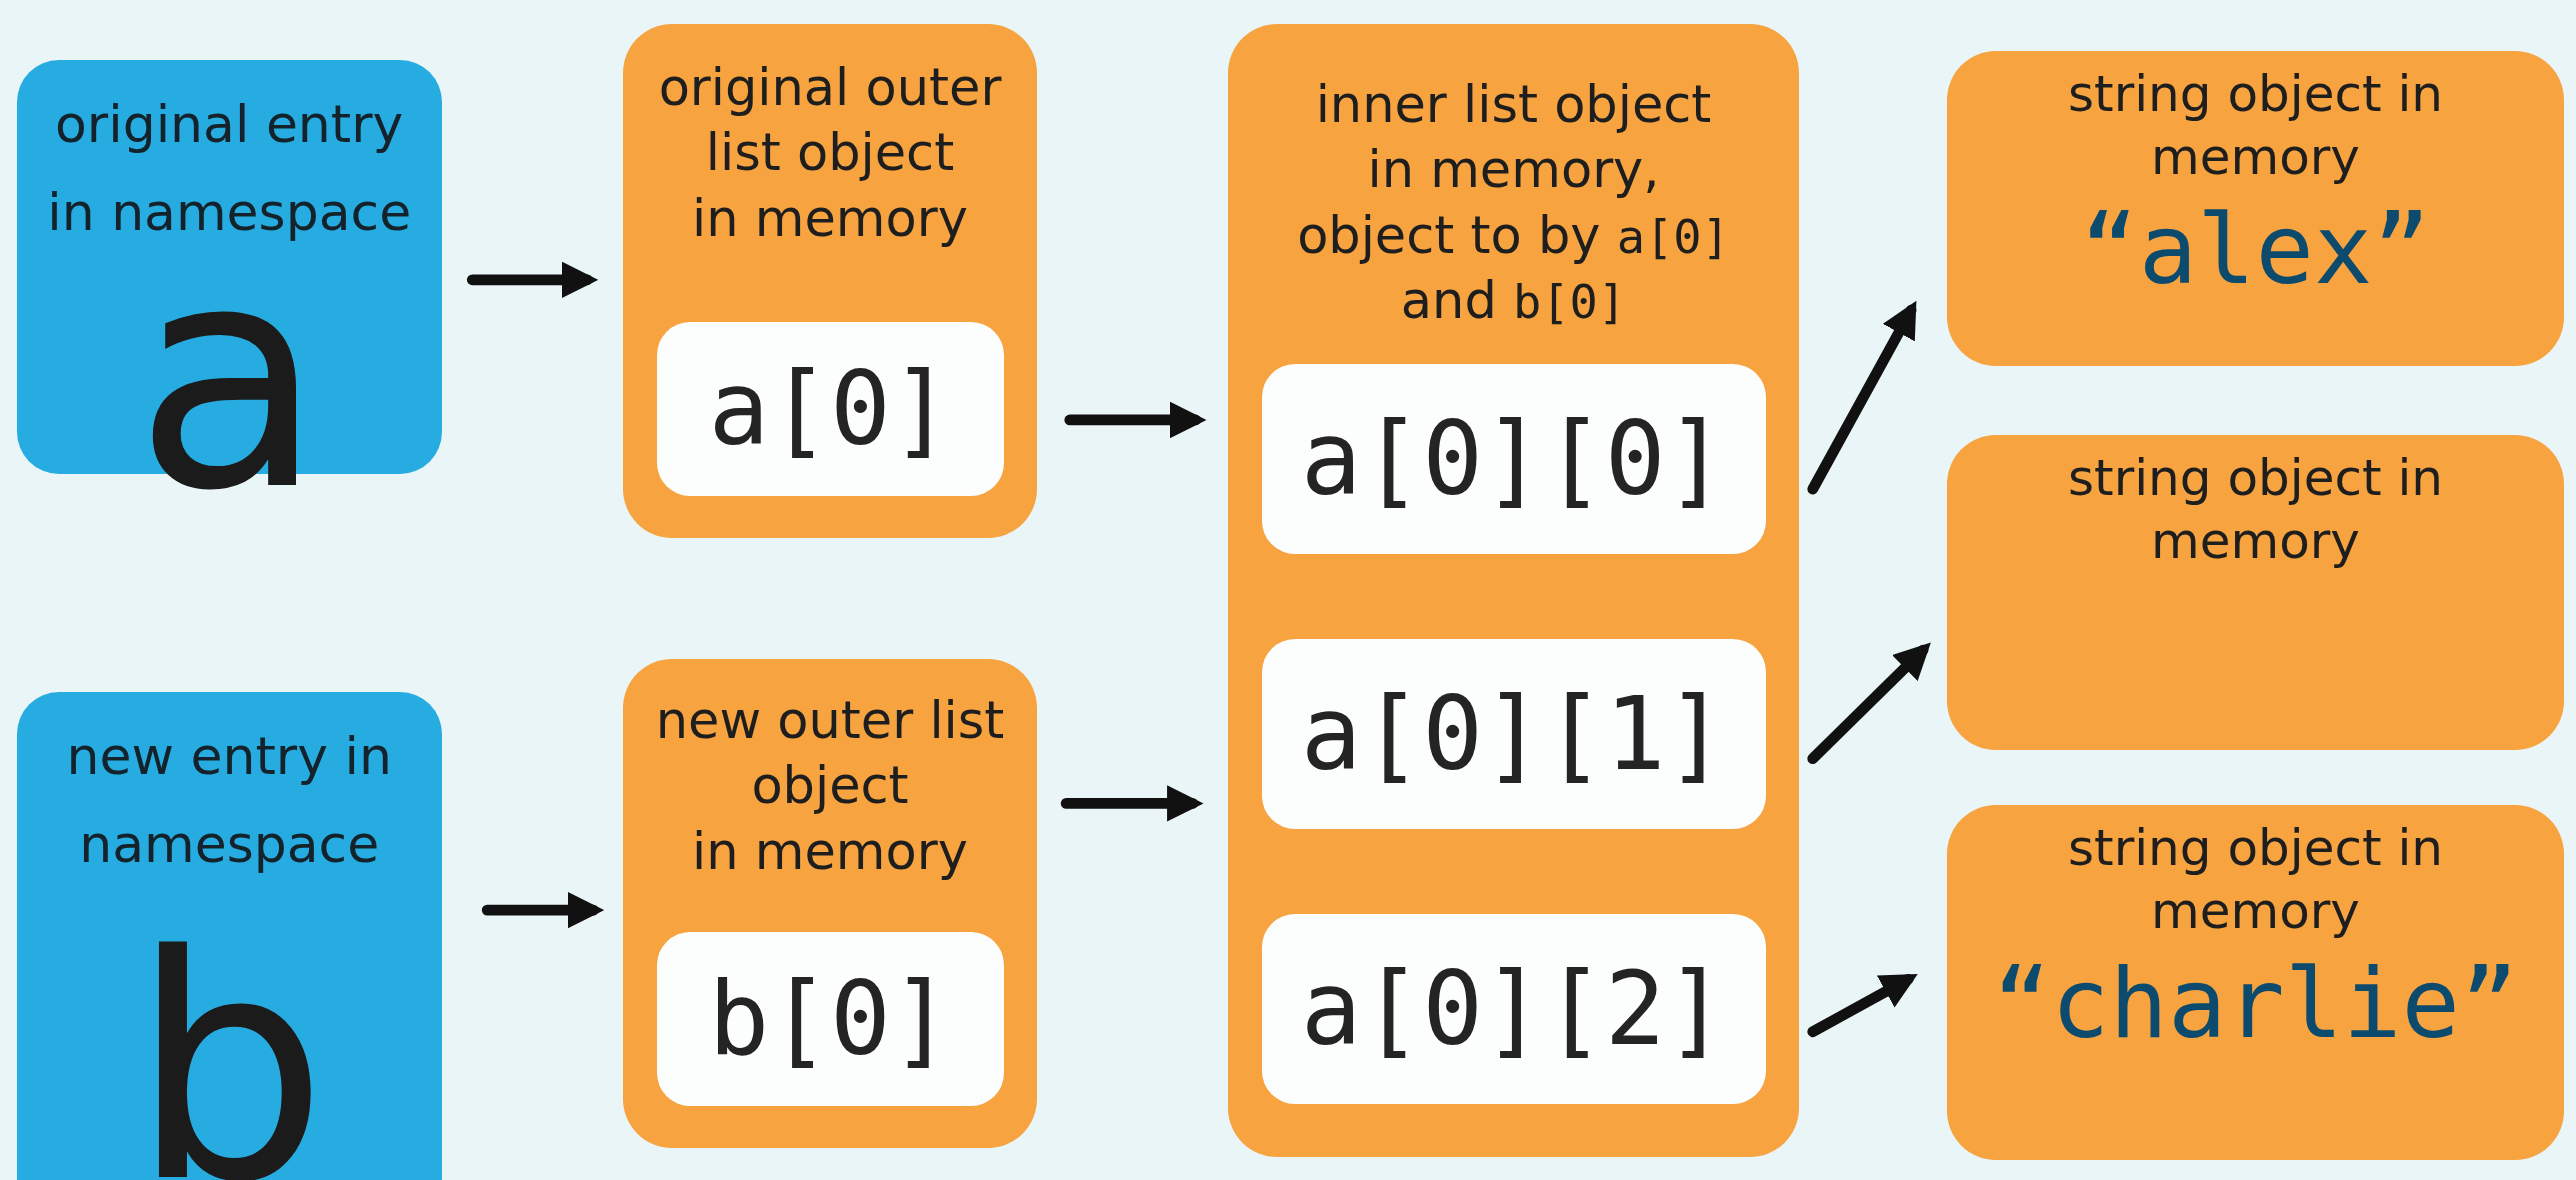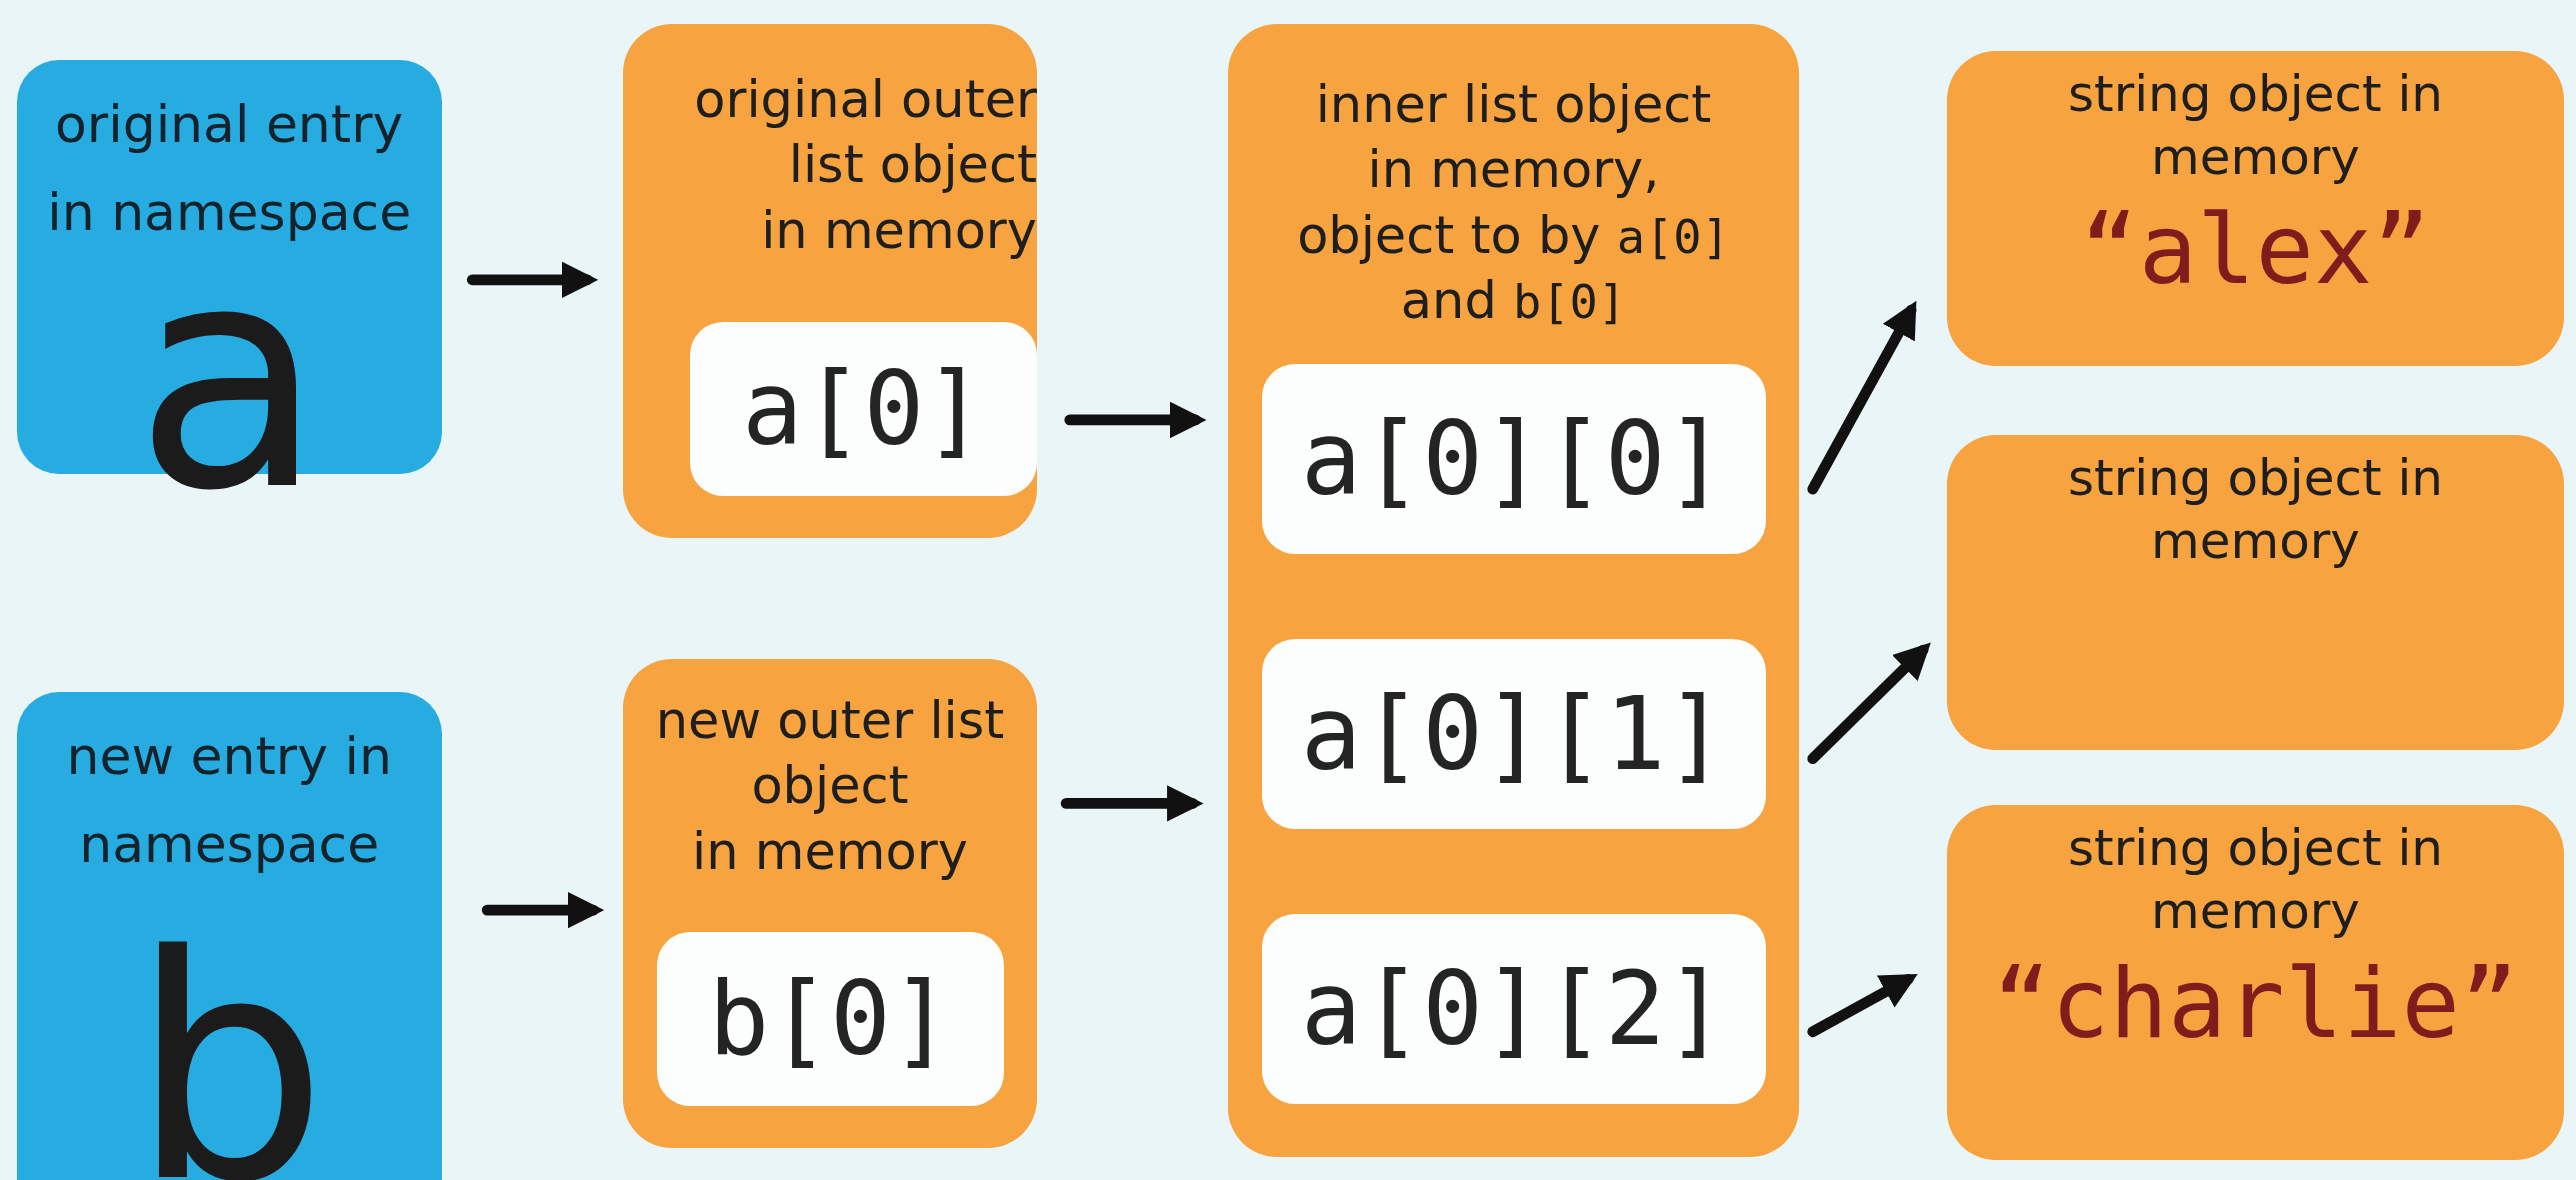--- a/index.html
+++ b/index.html
@@ -45,21 +45,21 @@
     border-radius:33px;
     display:flex;align-items:center;justify-content:center;
     font-family:"DejaVu Sans Mono", monospace;
     font-size:101px;color:#242424;
     white-space:nowrap;
   }
 
   #blue-a{left:16.7px;top:60px;width:425px;height:414px;}
   #blue-b{left:16.7px;top:692px;width:425px;height:550px;}
 
-  #outer-a{left:623px;top:24px;width:414px;height:514px;padding-top:43px;align-items:flex-end;}
+  #outer-a{left:623px;top:24px;width:414px;height:514px;padding-top:31px;}
   #outer-b{left:623px;top:659px;width:414px;height:489px;padding-top:29px;}
   .outer .whitebox{width:347px;height:174px;margin-top:auto;margin-bottom:42px;}
   .outer .lbl{font-size:51px;}
 
   #inner{left:1228px;top:24px;width:571px;height:1133px;padding:48px 0 57px 0;}
   #inner .lbl{font-size:51px;}
   #inner .code{
     font-family:"DejaVu Sans Mono", monospace;
     font-size:47px;
   }
@@ -68,21 +68,21 @@
     display:flex;flex-direction:column;gap:54px;align-items:center;
   }
   .cell{width:504px;height:190px;margin-top:31px;}
 
   .strbox{padding-top:12px;}
   #str-0{left:1947px;top:51px;width:617px;height:315px;}
   #str-1{left:1947px;top:435px;width:617px;height:315px;}
   #str-2{left:1947px;top:805px;width:617px;height:355px;}
   .strval{
     font-family:"DejaVu Sans Mono", monospace;
-    font-size:97px;line-height:1.15;color:#7f1d1d;
+    font-size:97px;line-height:1.15;color:#0c4a6e;
     margin-top:4.8px;white-space:nowrap;text-align:center;
   }
 </style>
 </head>
 <body>
 
 <div class="canvas">
 
   <svg class="arrow-layer" viewBox="0 0 4320 1980">
     <defs>

